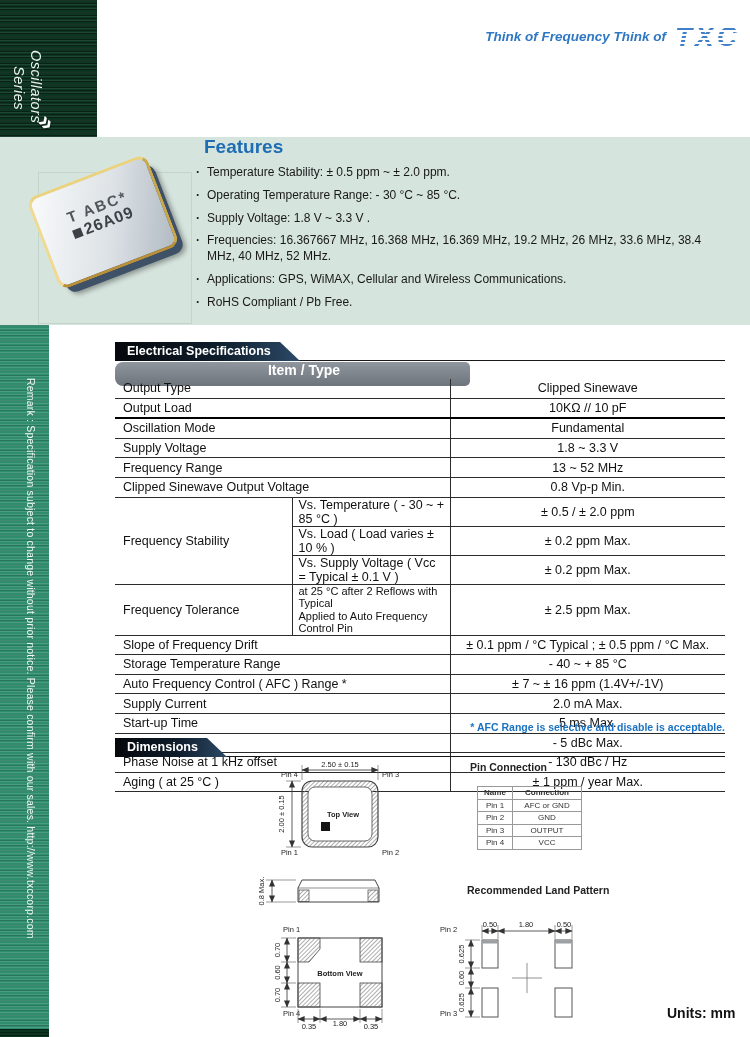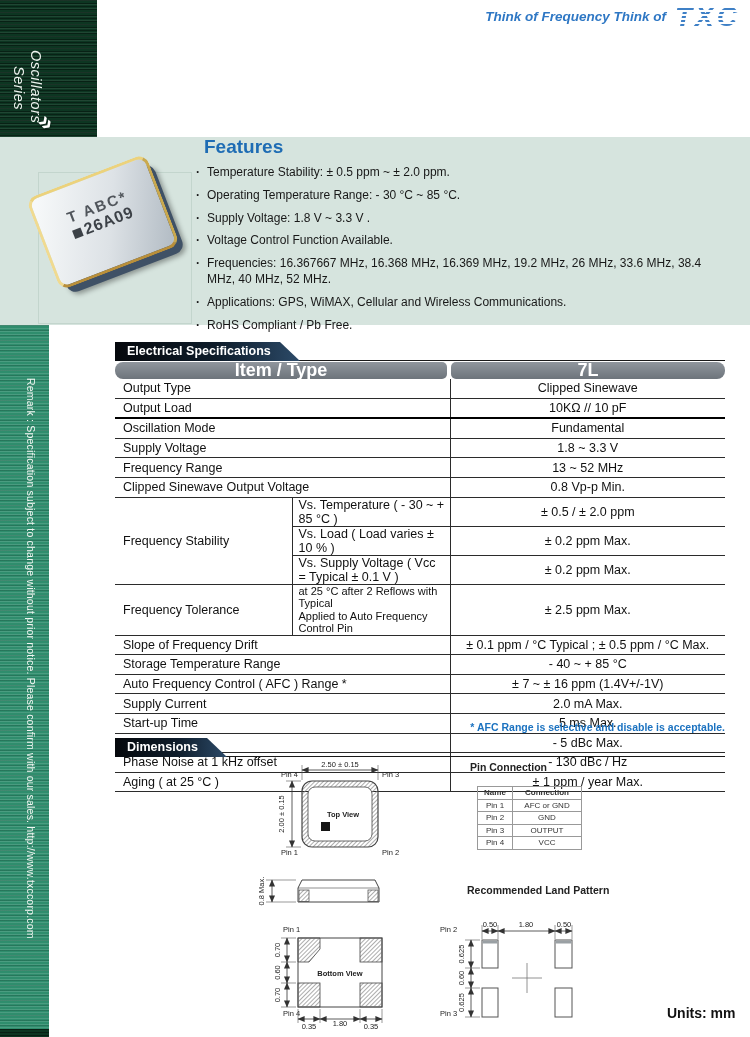--- a/index.html
+++ b/index.html
@@ -20,21 +20,21 @@
     background-image:repeating-linear-gradient(180deg,rgba(0,0,0,.4) 0 1px,transparent 1px 3px);}
   .osc-label{left:6px;top:50px;width:38px;height:88px;writing-mode:vertical-rl;
     font-style:italic;font-size:14.5px;line-height:17px;color:#eef4ef;letter-spacing:.5px;}
   .osc-label .s2{margin-top:16px;display:block;}
   .cursor-icon{left:40px;top:108px;font-size:24px;font-weight:bold;color:#fff;
     transform:rotate(45deg);text-shadow:1px 1px 2px rgba(0,0,0,.55);}
   .remark{left:13px;top:378px;width:24px;height:650px;writing-mode:vertical-rl;
     font-size:10.5px;letter-spacing:.2px;color:#f2f7f3;}
 
   
-  .tagline-row{top:4px;right:10px;display:flex;align-items:center;gap:9px;}
+  .tagline-row{top:24px;right:10px;display:flex;align-items:center;gap:9px;}
   .tagline{font-style:italic;font-weight:bold;font-size:13.5px;color:#2e77c4;}
   .logo{position:relative;font-weight:bold;font-style:italic;font-size:28px;line-height:25px;
     letter-spacing:3px;color:#3f80c6;}
   .logo .stripes{position:absolute;inset:0;
     background:repeating-linear-gradient(180deg,rgba(255,255,255,0) 0 2.2px,#fff 2.2px 4px);}
   .title{left:114px;top:26px;font-weight:bold;font-size:30px;line-height:35px;
     color:#4a8a52;letter-spacing:-.3px;}
 
   
   .chip-frame{left:38px;top:172px;width:152px;height:150px;border:1px solid #c3d5cd;}
@@ -57,22 +57,22 @@
 
   
   .banner{height:19px;box-sizing:border-box;color:#fff;font-size:12.5px;font-weight:bold;
     line-height:19px;padding-left:12px;
     background:linear-gradient(90deg,#05080c 0%,#0e1c2a 55%,#2c4a68 100%);
     clip-path:polygon(0 0,calc(100% - 20px) 0,100% 100%,0 100%);}
   .tail{height:1.5px;background:#191919;}
 
   
   .spec-head{left:115px;top:362px;width:610px;height:17px;}
-  .spec-head .cell{position:absolute;top:0;height:17px;color:#fff;font-weight:bold;font-size:18px;
-    line-height:17px;text-align:center;background:linear-gradient(#90969d,#6d747b);}
+  .spec-head .cell{position:absolute;top:0;height:24px;color:#fff;font-weight:bold;font-size:14px;
+    line-height:17px;text-align:center;background:linear-gradient(#90969d,#6d747b);padding-left:23px;}
   .spec-head .cl{left:0;width:332px;border-radius:8px 5px 5px 8px;}
   .spec-head .cr{left:336px;width:274px;border-radius:5px 8px 8px 5px;}
   table.spec{position:absolute;left:115px;top:379px;width:610px;border-collapse:collapse;
     table-layout:fixed;font-size:12.5px;color:#111;}
   .spec td{border-bottom:1px solid #2b2b2b;padding:0 4px;height:18.6px;overflow:hidden;}
   .spec .item{text-align:left;padding-left:8px;}
   .spec .val{text-align:center;border-left:1px solid #2b2b2b;}
   .spec .cond{text-align:left;border-left:1px solid #2b2b2b;padding-left:6px;}
   .spec tr.thick td{border-bottom:2.5px solid #000;}
   .spec tr.tall td{height:29px;}
@@ -127,32 +127,30 @@
         <div class="l2"><span class="sq"></span><span>26A09</span></div>
       </div>
     </div>
   </div>
 
   <div class="abs features-head">Features</div>
   <div class="abs features-list">
     <div class="feat">Temperature Stability: ± 0.5 ppm ~ ± 2.0 ppm.</div>
     <div class="feat">Operating Temperature Range: - 30 °C ~ 85 °C.</div>
     <div class="feat">Supply Voltage: 1.8 V ~ 3.3 V .</div>
-    <div class="feat">Voltage Control Function Available.</div>
     <div class="feat" style="width:525px">Frequencies: 16.367667 MHz, 16.368 MHz, 16.369 MHz, 19.2 MHz, 26 MHz, 33.6 MHz, 38.4 MHz, 40 MHz, 52 MHz.</div>
     <div class="feat">Applications: GPS, WiMAX, Cellular and Wireless Communications.</div>
     <div class="feat">RoHS Compliant / Pb Free.</div>
   </div>
 
   <div class="abs tail" style="left:115px;top:359.5px;width:610px;"></div>
   <div class="abs banner" style="left:115px;top:342px;width:185px;">Electrical Specifications</div>
 
   <div class="abs spec-head">
     <div class="cell cl">Item / Type</div>
-    <div class="cell cr">7L</div>
   </div>
 
   <table class="spec">
     <colgroup>
         <col style="width:177px">
         <col style="width:158px">
         <col style="width:275px">
       </colgroup>
     <tbody>
         <tr>

